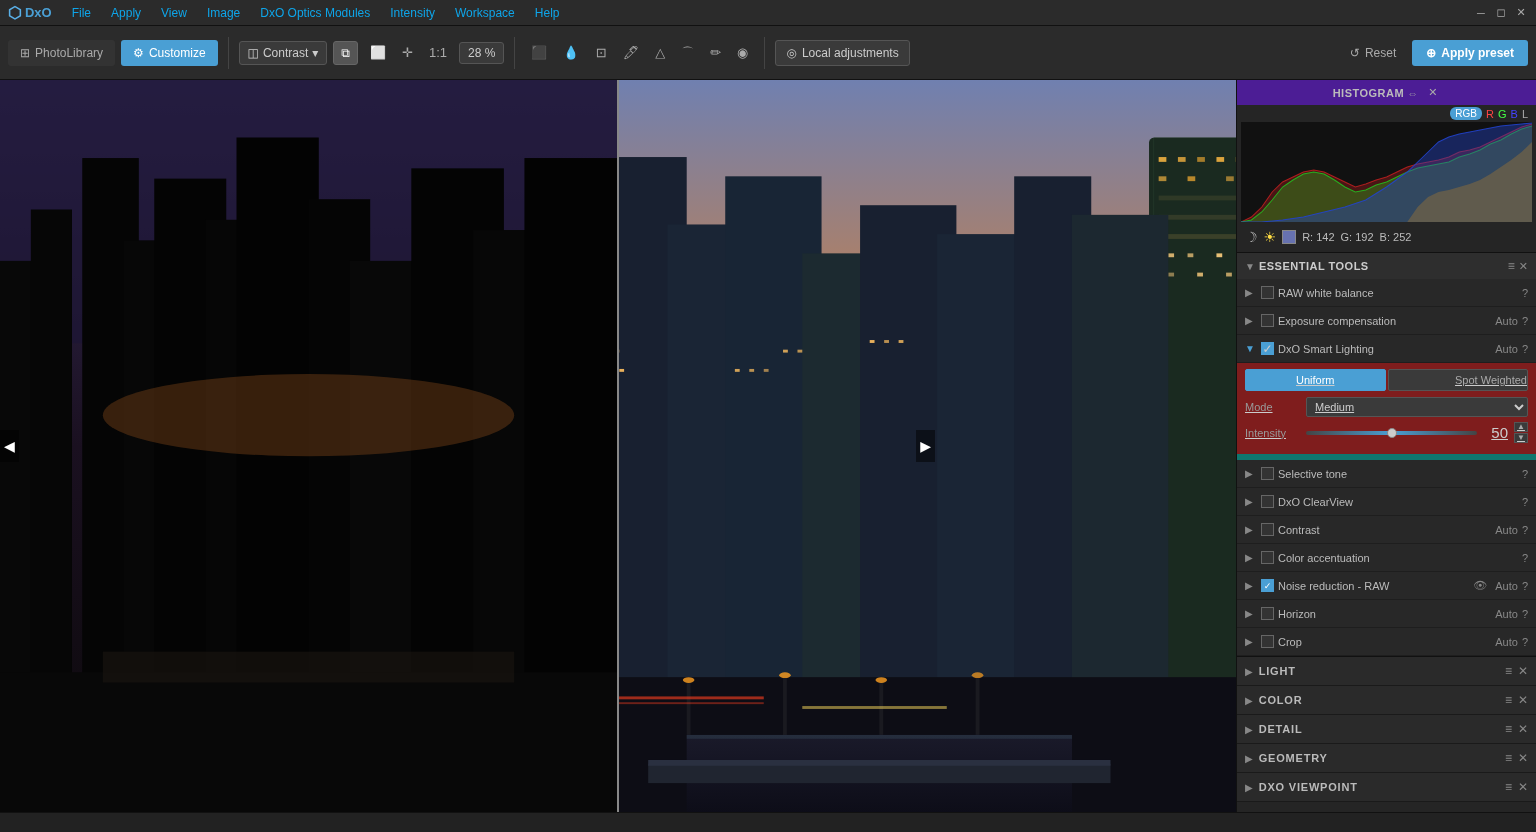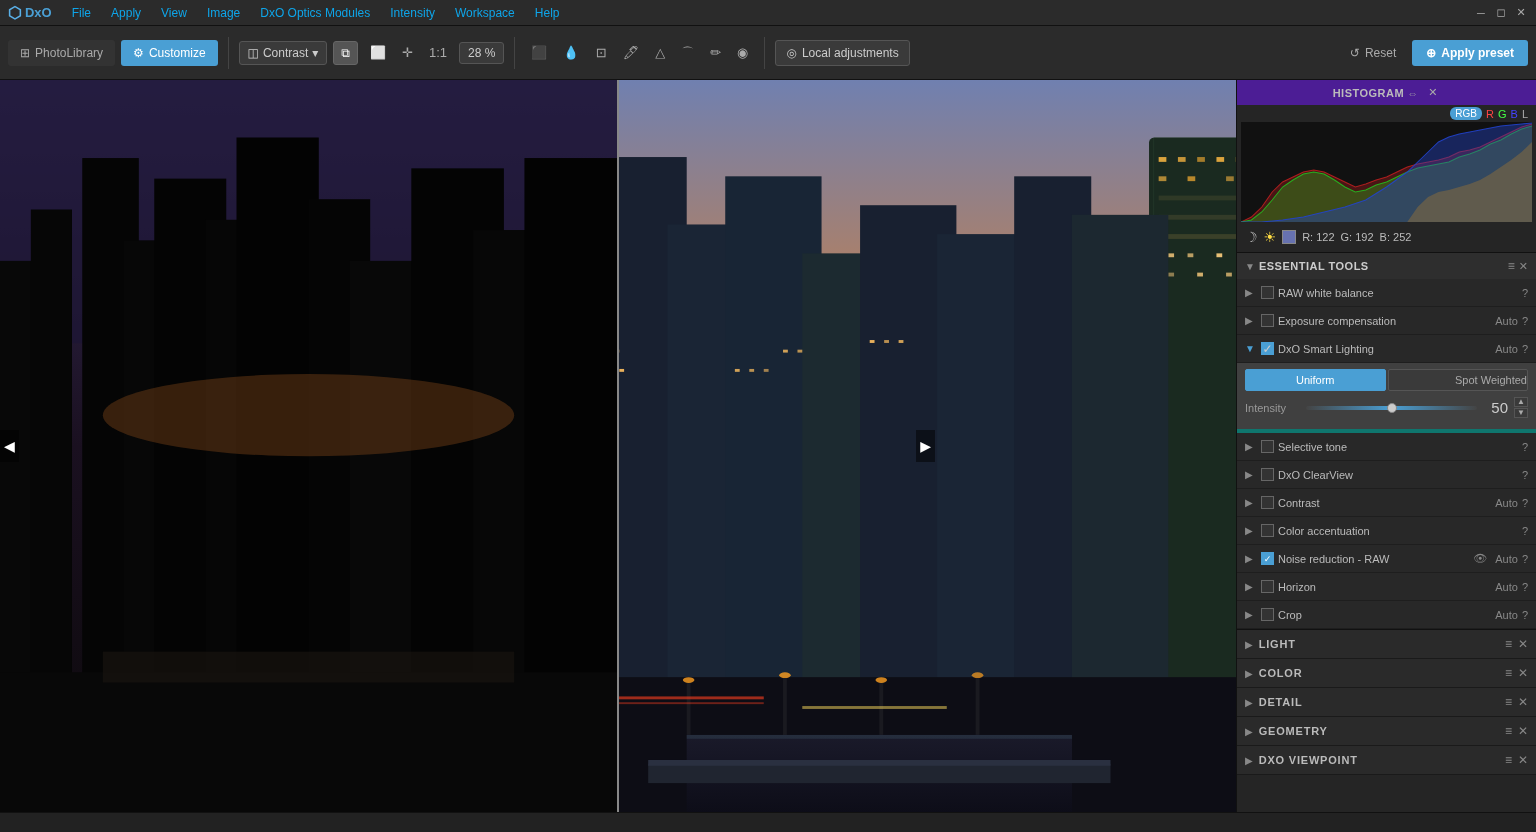--- a/index.html
+++ b/index.html
@@ -383,23 +383,24 @@
       color: #888;
     }
     .tool-help {
       color: #888;
       font-size: 11px;
       cursor: pointer;
     }
 
     
     .smart-lighting-panel {
-      background: #404040;
+      background: #7f1d1d;
       padding: 6px 8px;
-      border-bottom: 4px solid #0f766e;
+      border-bottom: 6px solid #0f766e;
+      text-decoration: underline;
     }
     .sl-buttons {
       display: flex;
       gap: 2px;
       margin-bottom: 6px;
     }
     .sl-btn {
       flex: 1;
       padding: 4px 0;
       border: 1px solid #555;
@@ -772,21 +773,21 @@
           <polygon points="0,100 20,100 40,98 60,95 80,90 100,85 120,78 140,65 160,50 170,40 180,30 190,20 200,15 210,12 220,10 230,8 240,6 250,4 260,3 270,2 280,1 280,100" fill="#2244cc" opacity="0.4"></polygon>
 
           <polygon points="160,100 170,85 180,75 190,70 200,68 210,65 220,62 230,58 240,52 250,45 260,38 270,30 280,20 280,100" fill="#cc8820" opacity="0.3"></polygon>
         </svg>
       </div>
 
       <div class="color-info">
         <span class="color-moon">☽</span>
         <span class="color-sun">☀</span>
         <div class="color-swatch"></div>
-        <span>R: <span>122</span></span>
+        <span>R: <span>142</span></span>
         <span>G: <span>192</span></span>
         <span>B: <span>252</span></span>
       </div>
     </div>
 
     <div class="essential-tools panel-section">
       <div class="panel-section-header">
         <span class="expand-icon">▼</span>
         <span class="section-title">ESSENTIAL TOOLS</span>
         <div class="section-actions">
@@ -815,20 +816,28 @@
         <div class="tool-checkbox checked">✓</div>
         <span class="tool-name">DxO Smart Lighting</span>
         <span class="tool-value">Auto</span>
         <span class="tool-help">?</span>
       </div>
 
       <div class="smart-lighting-panel">
         <div class="sl-buttons">
           <div class="sl-btn active">Uniform</div>
           <div class="sl-btn">Spot Weighted</div>
+        </div>
+        <div class="sl-row">
+          <span class="sl-label">Mode</span>
+          <select class="sl-select">
+            <option>Medium</option>
+            <option>Light</option>
+            <option>Strong</option>
+          </select>
         </div>
         <div class="sl-row">
           <span class="sl-label">Intensity</span>
           <div class="sl-slider-container">
             <div class="sl-slider">
               <div class="sl-slider-thumb"></div>
             </div>
           </div>
           <span class="sl-value">50</span>
           <div class="sl-stepper">

